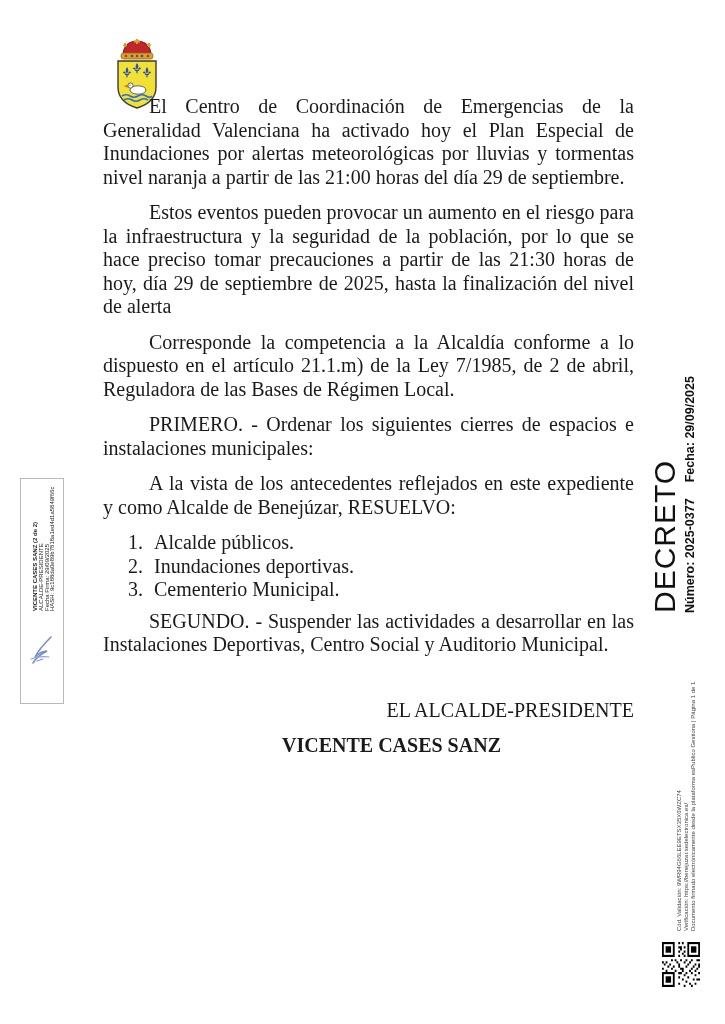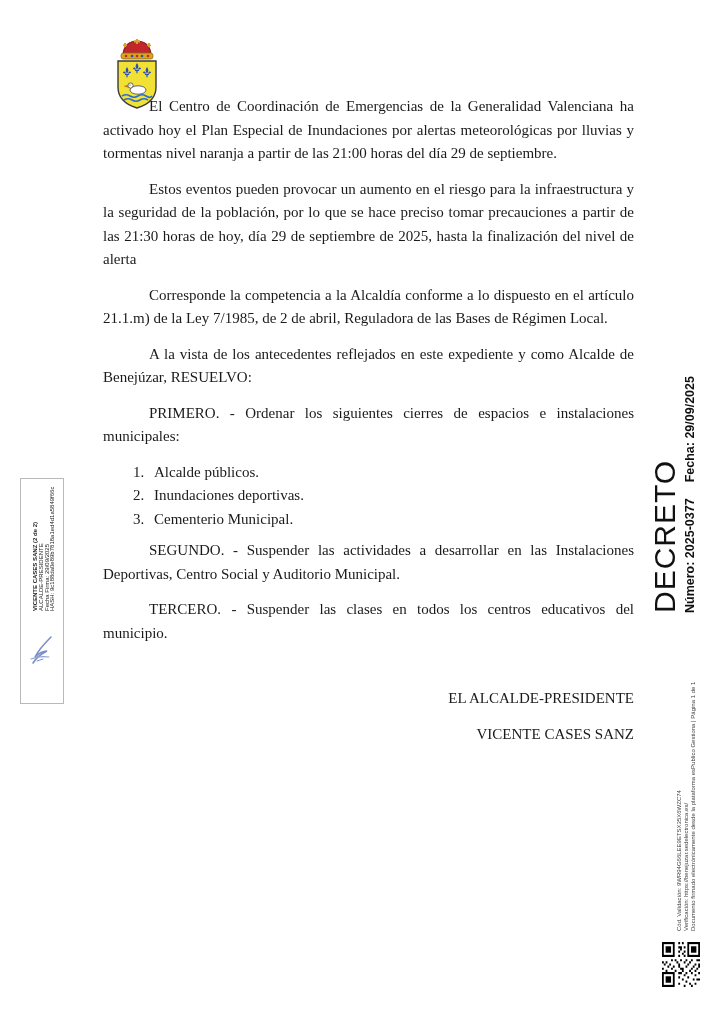--- a/index.html
+++ b/index.html
@@ -11,28 +11,28 @@
     font-family:"Liberation Serif", serif;
     color:#1a1a1a;
     margin:0 auto;
     box-shadow:0 0 4px rgba(0,0,0,.25);
   }
   
   .crest{position:absolute;left:112px;top:39px;width:50px;height:70px;}
   
   .content{
     position:absolute;left:103px;top:95px;width:531px;
-    font-size:15px;line-height:23.5px;text-align:justify;
+    font-size:20px;line-height:23.5px;text-align:justify;
   }
   .content p{margin:0 0 12px 0;text-indent:46px;}
   .content ol{margin:4px 0 8px 0;padding-left:45px;}
   .content ol li{padding-left:6px;line-height:23.5px;text-align:left;}
   .sig-block{text-align:center;margin-top:42px;}
   .sig-title{margin:0;text-indent:0;text-align:right;}
-  .sig-name{margin:22px 0 0 0;text-indent:0;text-align:right;}
+  .sig-name{margin:22px 0 0 0;text-indent:0;text-align:center;font-weight:bold;}
   
   .rot{position:absolute;transform:rotate(-90deg);transform-origin:0 0;}
   .rot div{white-space:nowrap;}
   
   .decreto{left:647px;top:613px;font-family:"Liberation Sans",sans-serif;color:#111;}
   .decreto-title{font-size:30px;line-height:35px;letter-spacing:1px;}
   .decreto-meta{font-size:12.5px;line-height:16px;font-weight:bold;}
   .decreto-meta .gap{display:inline-block;width:16px;}
   
   .stamp-box{
@@ -99,29 +99,28 @@
       <circle cx="17" cy="46" r="0.6" fill="#333"></circle>
       <path d="M9 57 q4 -2.6 8 0 t8 0 t8 0 t6 0" fill="none" stroke="#2b6fd4" stroke-width="1.6"></path>
       <path d="M11 61 q4 -2.6 8 0 t8 0 t8 0" fill="none" stroke="#2b6fd4" stroke-width="1.6"></path>
     </g>
   </svg>
 
   <div class="content">
     <p>El Centro de Coordinación de Emergencias de la Generalidad Valenciana ha activado hoy el Plan Especial de Inundaciones por alertas meteorológicas por lluvias y tormentas nivel naranja a partir de las 21:00 horas del día 29 de septiembre.</p>
     <p>Estos eventos pueden provocar un aumento en el riesgo para la infraestructura y la seguridad de la población, por lo que se hace preciso tomar precauciones a partir de las 21:30 horas de hoy, día 29 de septiembre de 2025, hasta la finalización del nivel de alerta</p>
     <p>Corresponde la competencia a la Alcaldía conforme a lo dispuesto en el artículo 21.1.m) de la Ley 7/1985, de 2 de abril, Reguladora de las Bases de Régimen Local.</p>
+    <p>PRIMERO. - Ordenar los siguientes cierres de espacios e instalaciones municipales:</p>
     <p>A la vista de los antecedentes reflejados en este expediente y como Alcalde de Benejúzar, RESUELVO:</p>
-    <p>PRIMERO. - Ordenar los siguientes cierres de espacios e instalaciones municipales:</p>
     <ol>
       <li><span>Alcalde públicos.</span></li>
       <li><span>Inundaciones deportivas.</span></li>
       <li><span>Cementerio Municipal.</span></li>
     </ol>
     <p>SEGUNDO. - Suspender las actividades a desarrollar en las Instalaciones Deportivas, Centro Social y Auditorio Municipal.</p>
-    <p>TERCERO. - Suspender las clases en todos los centros educativos del municipio.</p>
     <div class="sig-block">
       <p class="sig-title">EL ALCALDE-PRESIDENTE</p>
       <p class="sig-name">VICENTE CASES SANZ</p>
     </div>
   </div>
 
   <div class="rot decreto">
     <div class="decreto-title">DECRETO</div>
     <div class="decreto-meta">
       <span>Número: 2025-0377</span><span class="gap"></span><span>Fecha: 29/09/2025</span>

